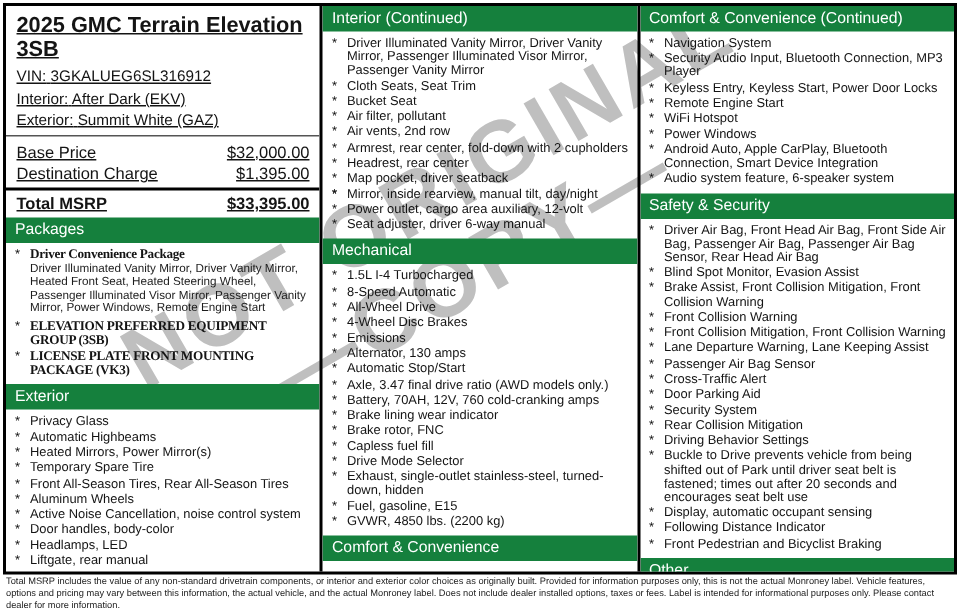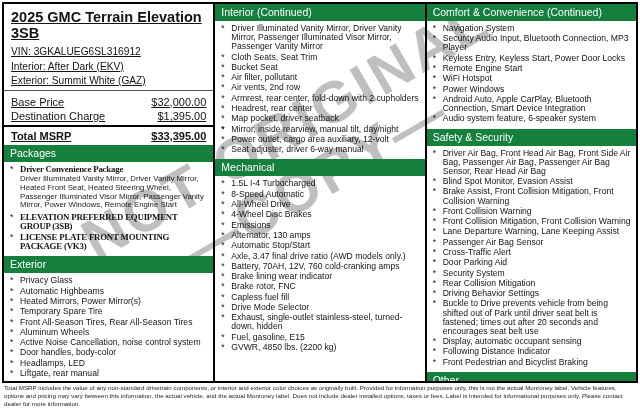--- a/index.html
+++ b/index.html
@@ -125,20 +125,21 @@
           <div class="item"><span class="bullet">*</span><span class="itext">Axle, 3.47 final drive ratio (AWD models only.)</span></div>
           <div class="item"><span class="bullet">*</span><span class="itext">Battery, 70AH, 12V, 760 cold-cranking amps</span></div>
           <div class="item"><span class="bullet">*</span><span class="itext">Brake lining wear indicator</span></div>
           <div class="item"><span class="bullet">*</span><span class="itext">Brake rotor, FNC</span></div>
           <div class="item"><span class="bullet">*</span><span class="itext">Capless fuel fill</span></div>
           <div class="item"><span class="bullet">*</span><span class="itext">Drive Mode Selector</span></div>
           <div class="item"><span class="bullet">*</span><span class="itext">Exhaust, single-outlet stainless-steel, turned-down, hidden</span></div>
           <div class="item"><span class="bullet">*</span><span class="itext">Fuel, gasoline, E15</span></div>
           <div class="item"><span class="bullet">*</span><span class="itext">GVWR, 4850 lbs. (2200 kg)</span></div>
         </div>
+      <div class="bar">Comfort &amp; Convenience</div>
 
     </div>
 
     <div class="col col-right">
       <div class="bar">Comfort &amp; Convenience (Continued)</div>
       <div class="list">
           <div class="item"><span class="bullet">*</span><span class="itext">Navigation System</span></div>
           <div class="item"><span class="bullet">*</span><span class="itext">Security Audio Input, Bluetooth Connection, MP3 Player</span></div>
           <div class="item"><span class="bullet">*</span><span class="itext">Keyless Entry, Keyless Start, Power Door Locks</span></div>
           <div class="item"><span class="bullet">*</span><span class="itext">Remote Engine Start</span></div>

